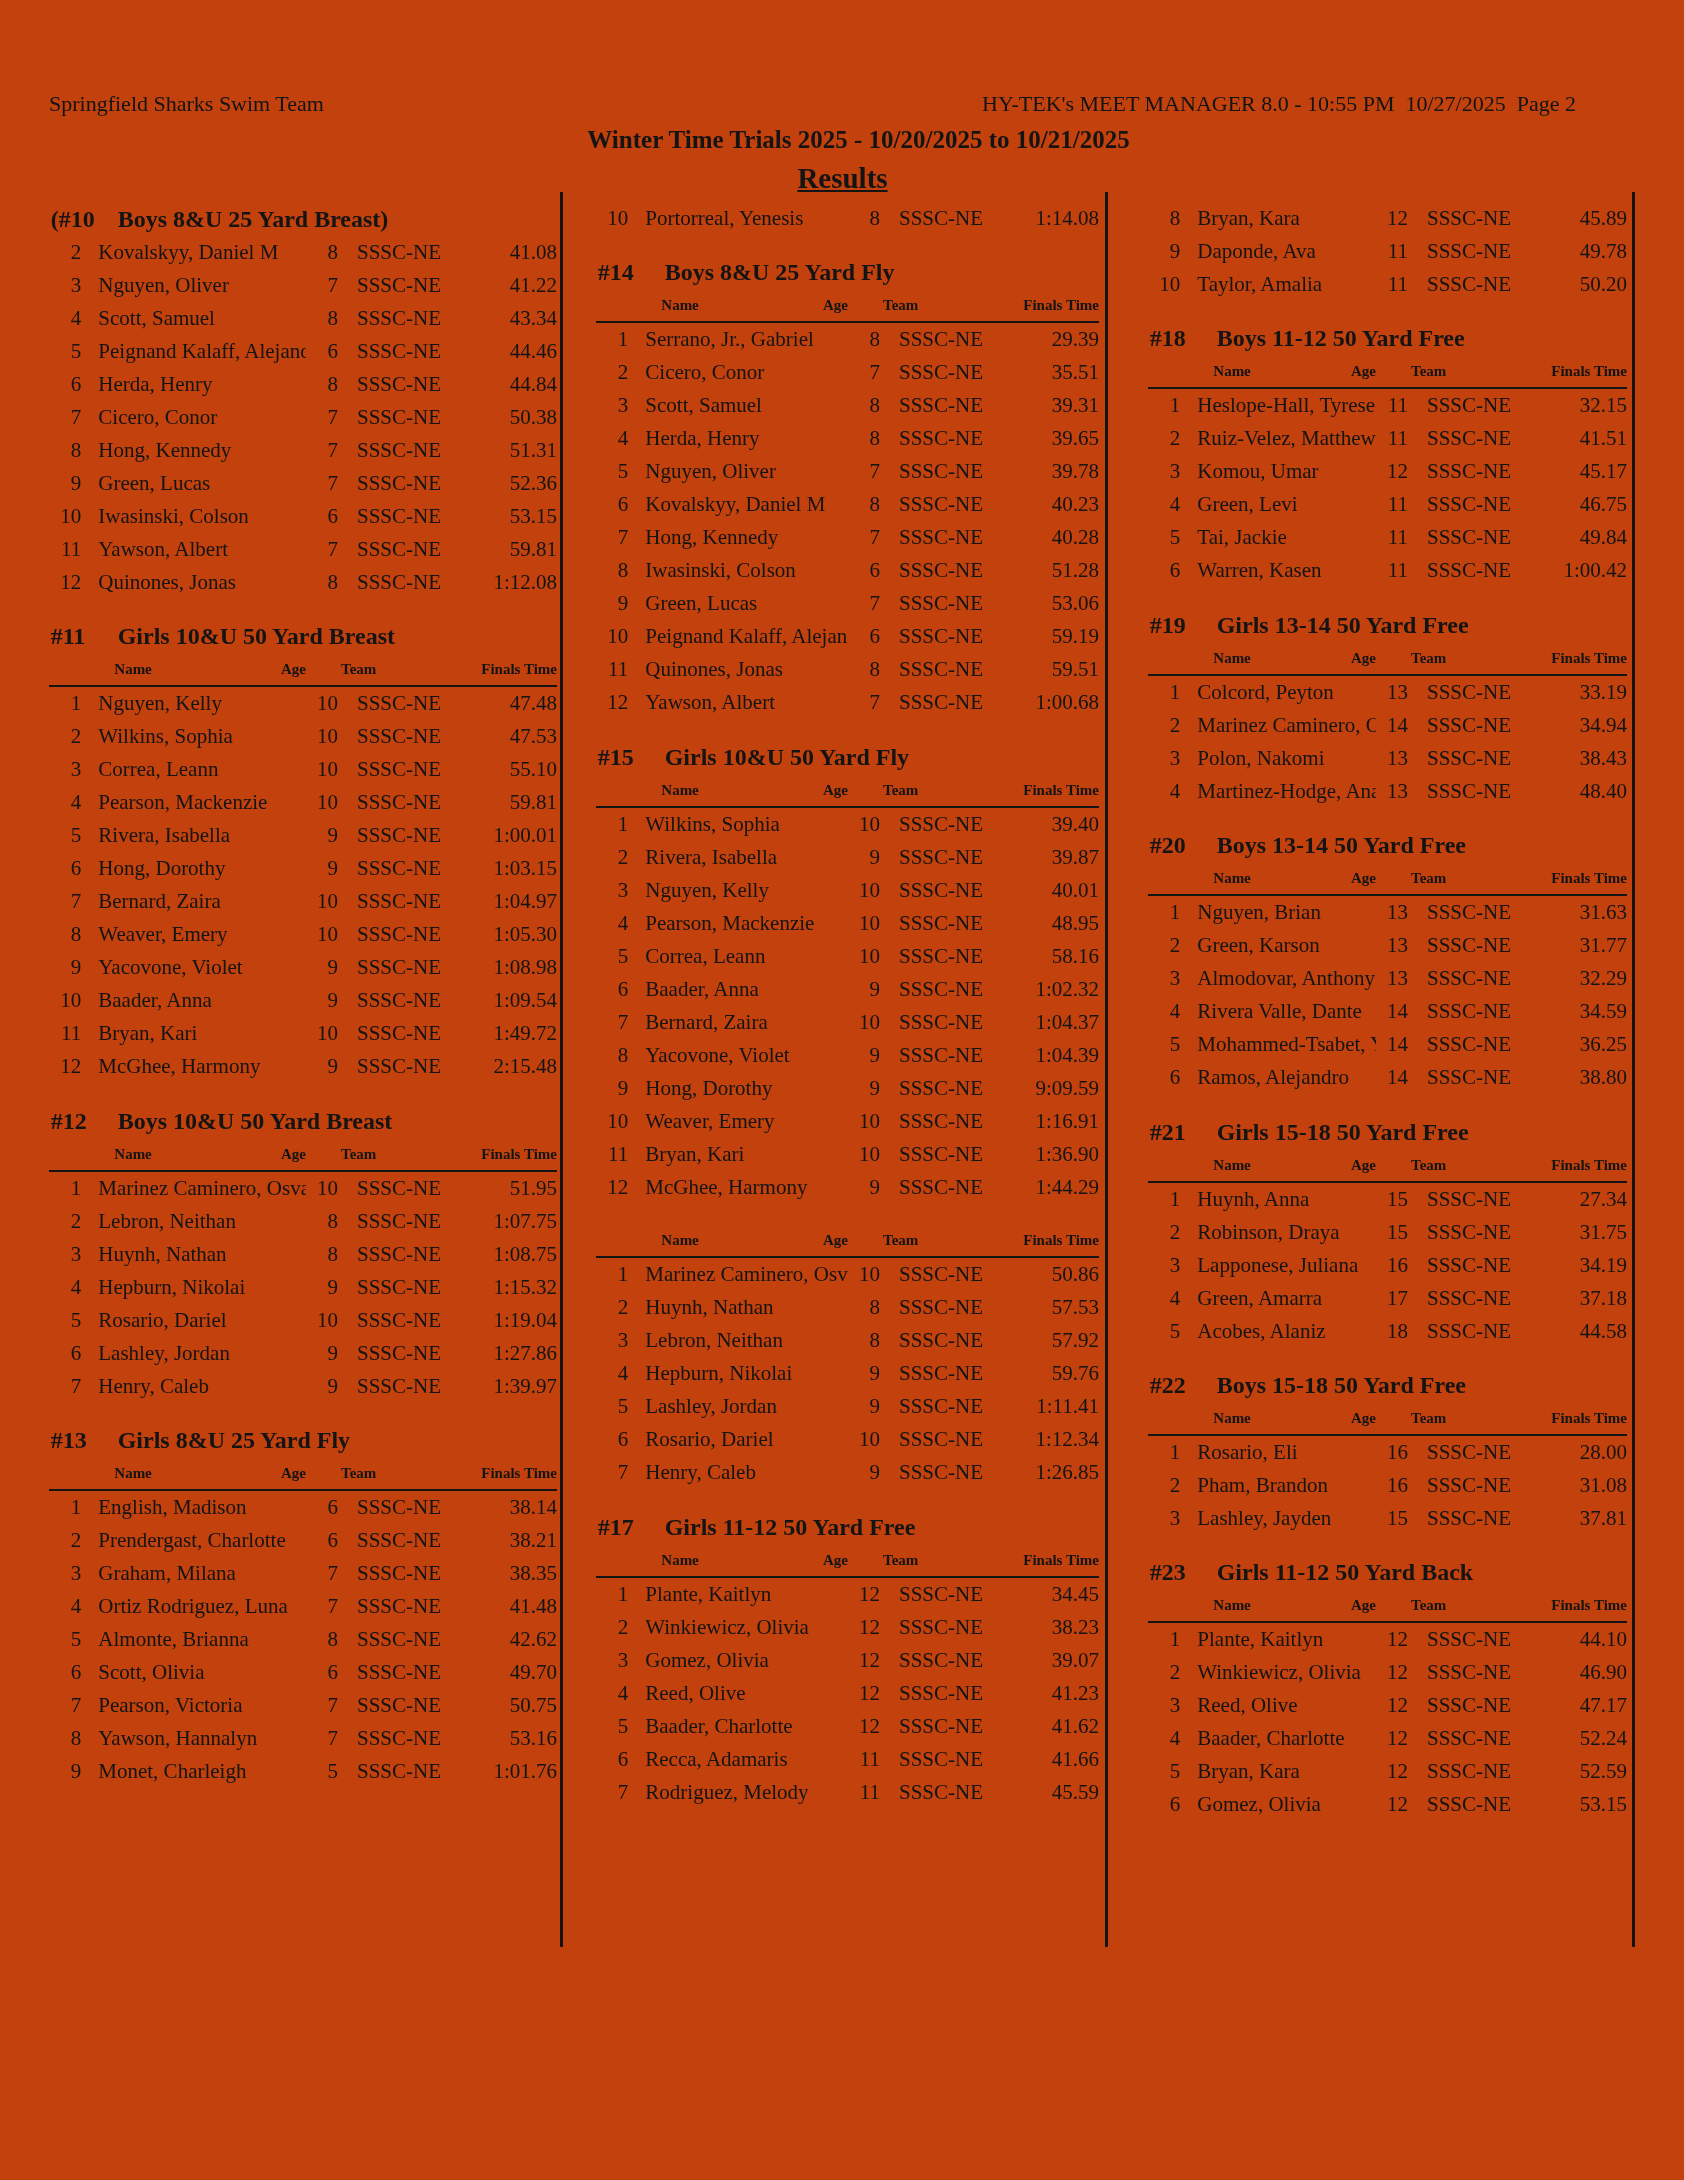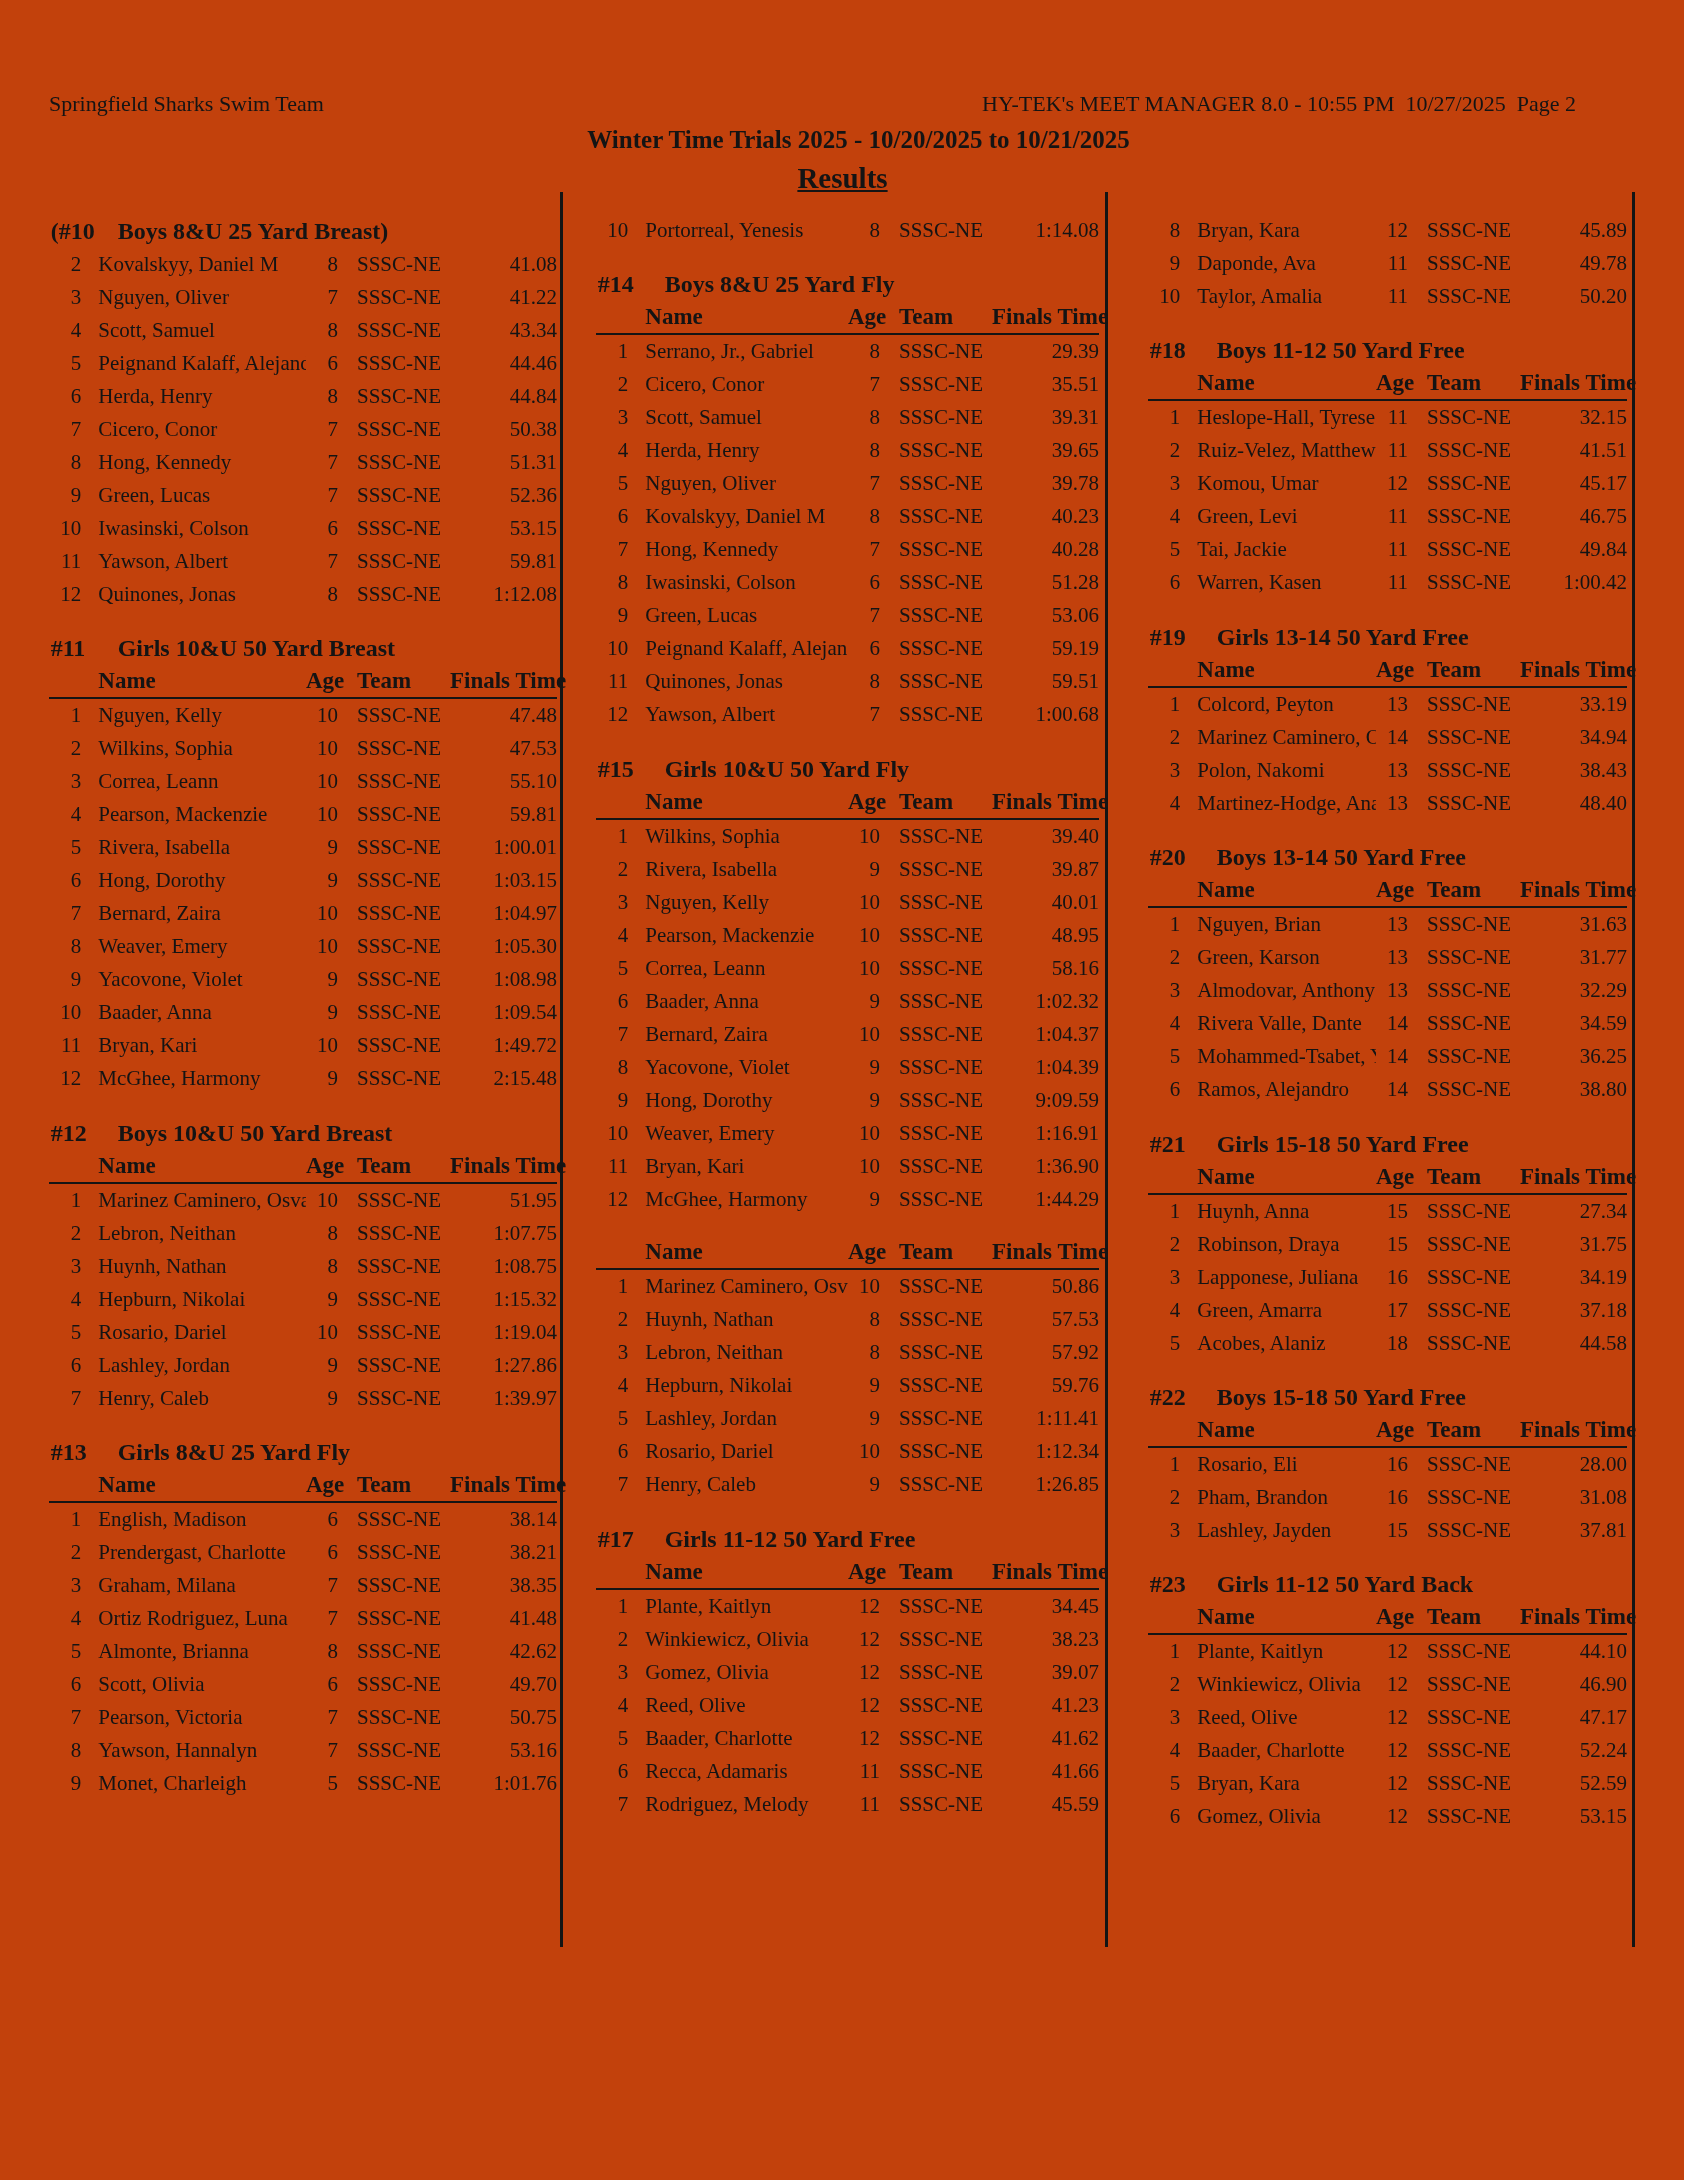--- a/index.html
+++ b/index.html
@@ -32,35 +32,36 @@
   .col1 { left:49px;   width:508px; }
   .col2 { left:596px;  width:503px; }
   .col3 { left:1148px; width:479px; }
   .divider {
     position:absolute; top:192px; width:2.6px; height:1755px; background:#141414;
   }
   .div1 { left:560px; } .div2 { left:1105px; } .div3 { left:1632px; }
 
   
   .section { margin-top:20.4px; }
-  .section:first-child { margin-top:12px; }
+  .section:first-child { margin-top:0; }
   .event-title {
     height:34px; line-height:34px; font-weight:bold; font-size:24px;
     white-space:nowrap; padding-left:1.7px;
   }
   .event-title .ev-no { display:inline-block; min-width:55px; }
   .event-title .ev-name { padding-left:12px; }
   .row-grid {
     display:grid;
     grid-template-columns:34px 1fr 32px 112px 107px;
     align-items:baseline;
   }
   .hdr {
-    height:32px; line-height:32px; font-weight:bold; font-size:23px;
+    height:32px; line-height:32px; font-weight:bold; font-size:15px;
     border-bottom:2.6px solid #141414;
+    gap:16px;
   }
   .row { height:33px; line-height:33px; font-size:21px; }
   .c-place { text-align:right; padding-right:1.7px; }
   .c-name  { text-align:left; padding-left:15.3px; white-space:nowrap; overflow:hidden; }
   .c-age   { text-align:right; }
   .c-team  { text-align:left; padding-left:19px; white-space:nowrap; }
   .c-time  { text-align:right; white-space:nowrap; }
   .hdr .c-time { overflow:visible; }
 
   

